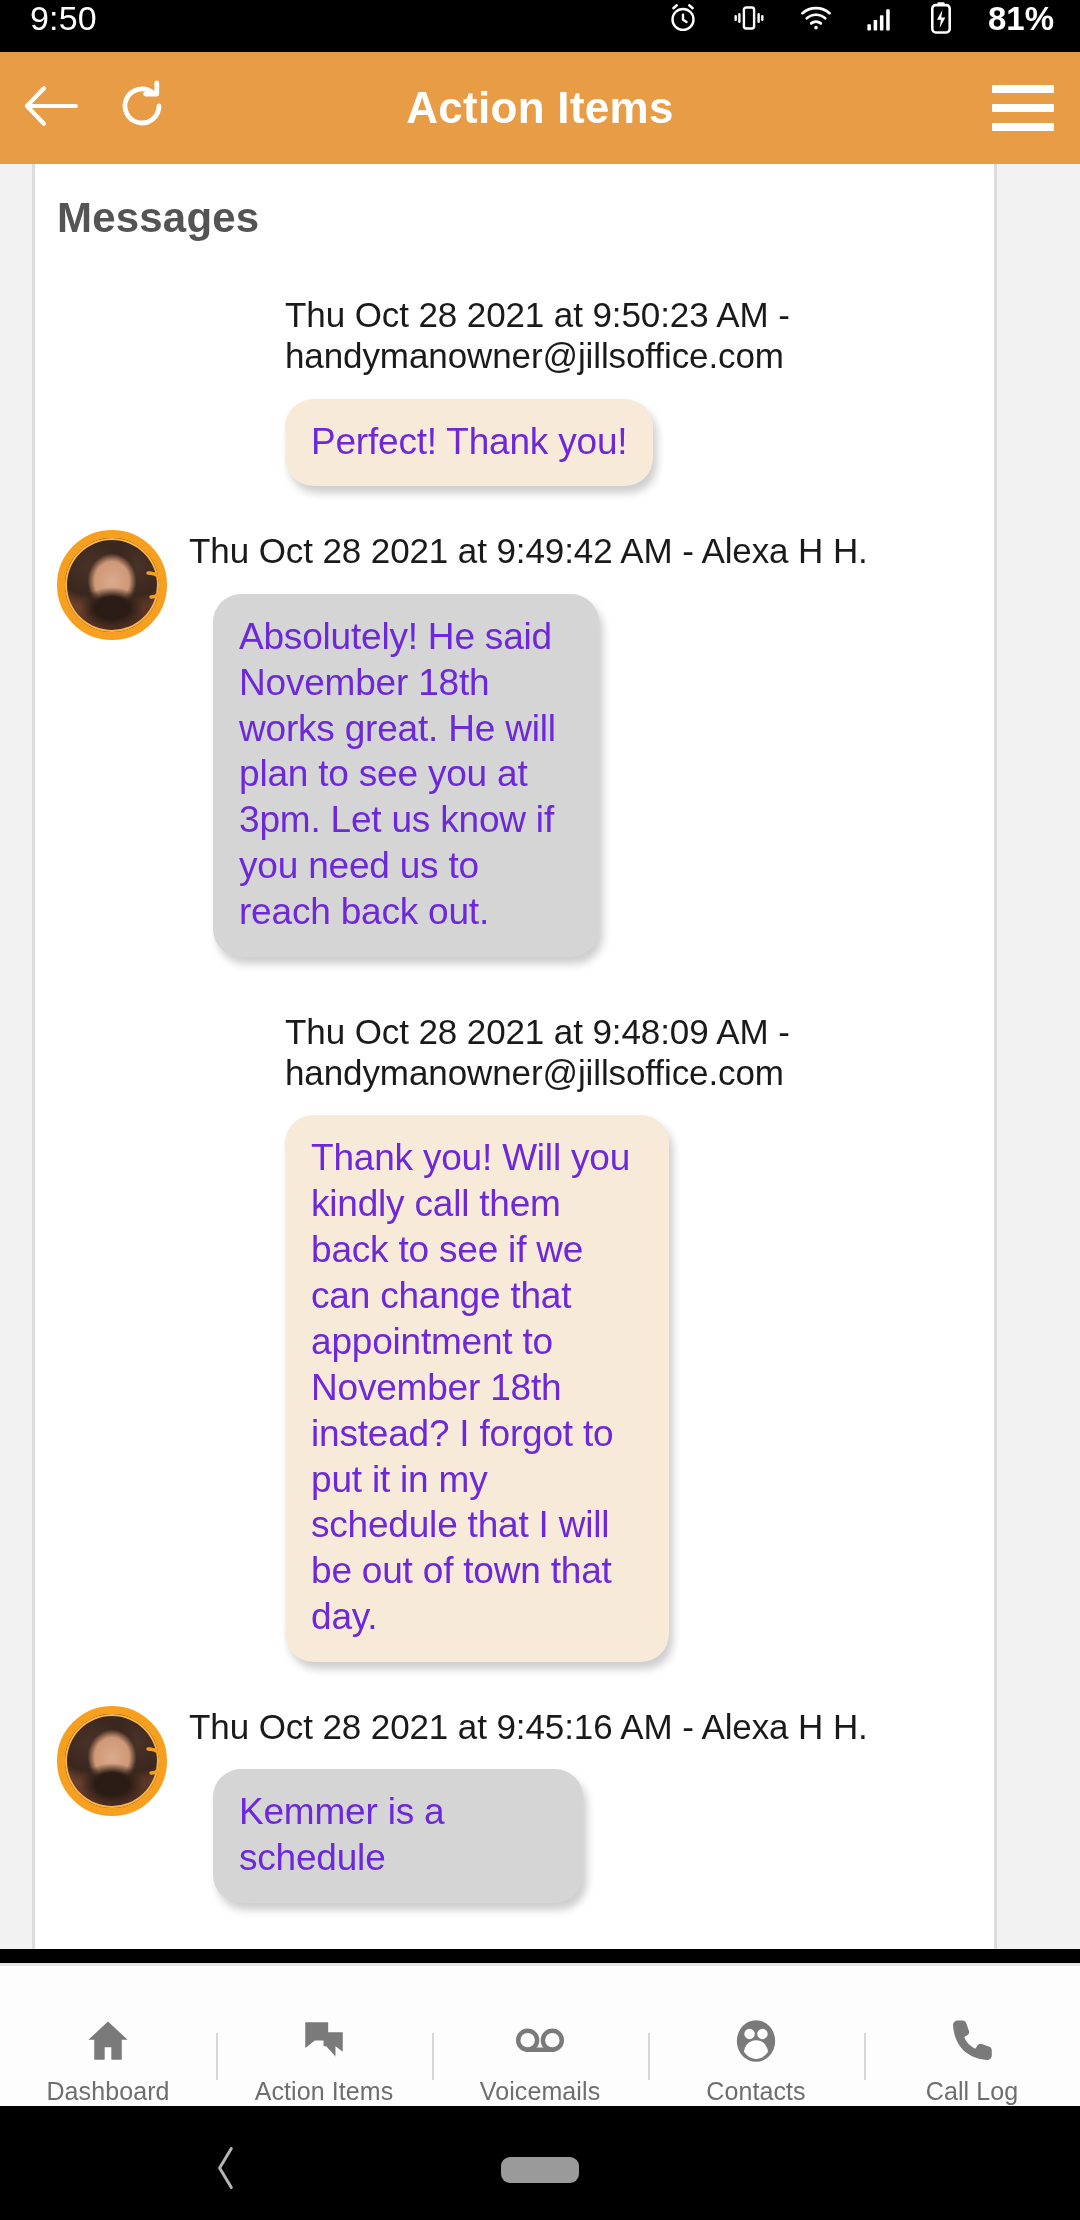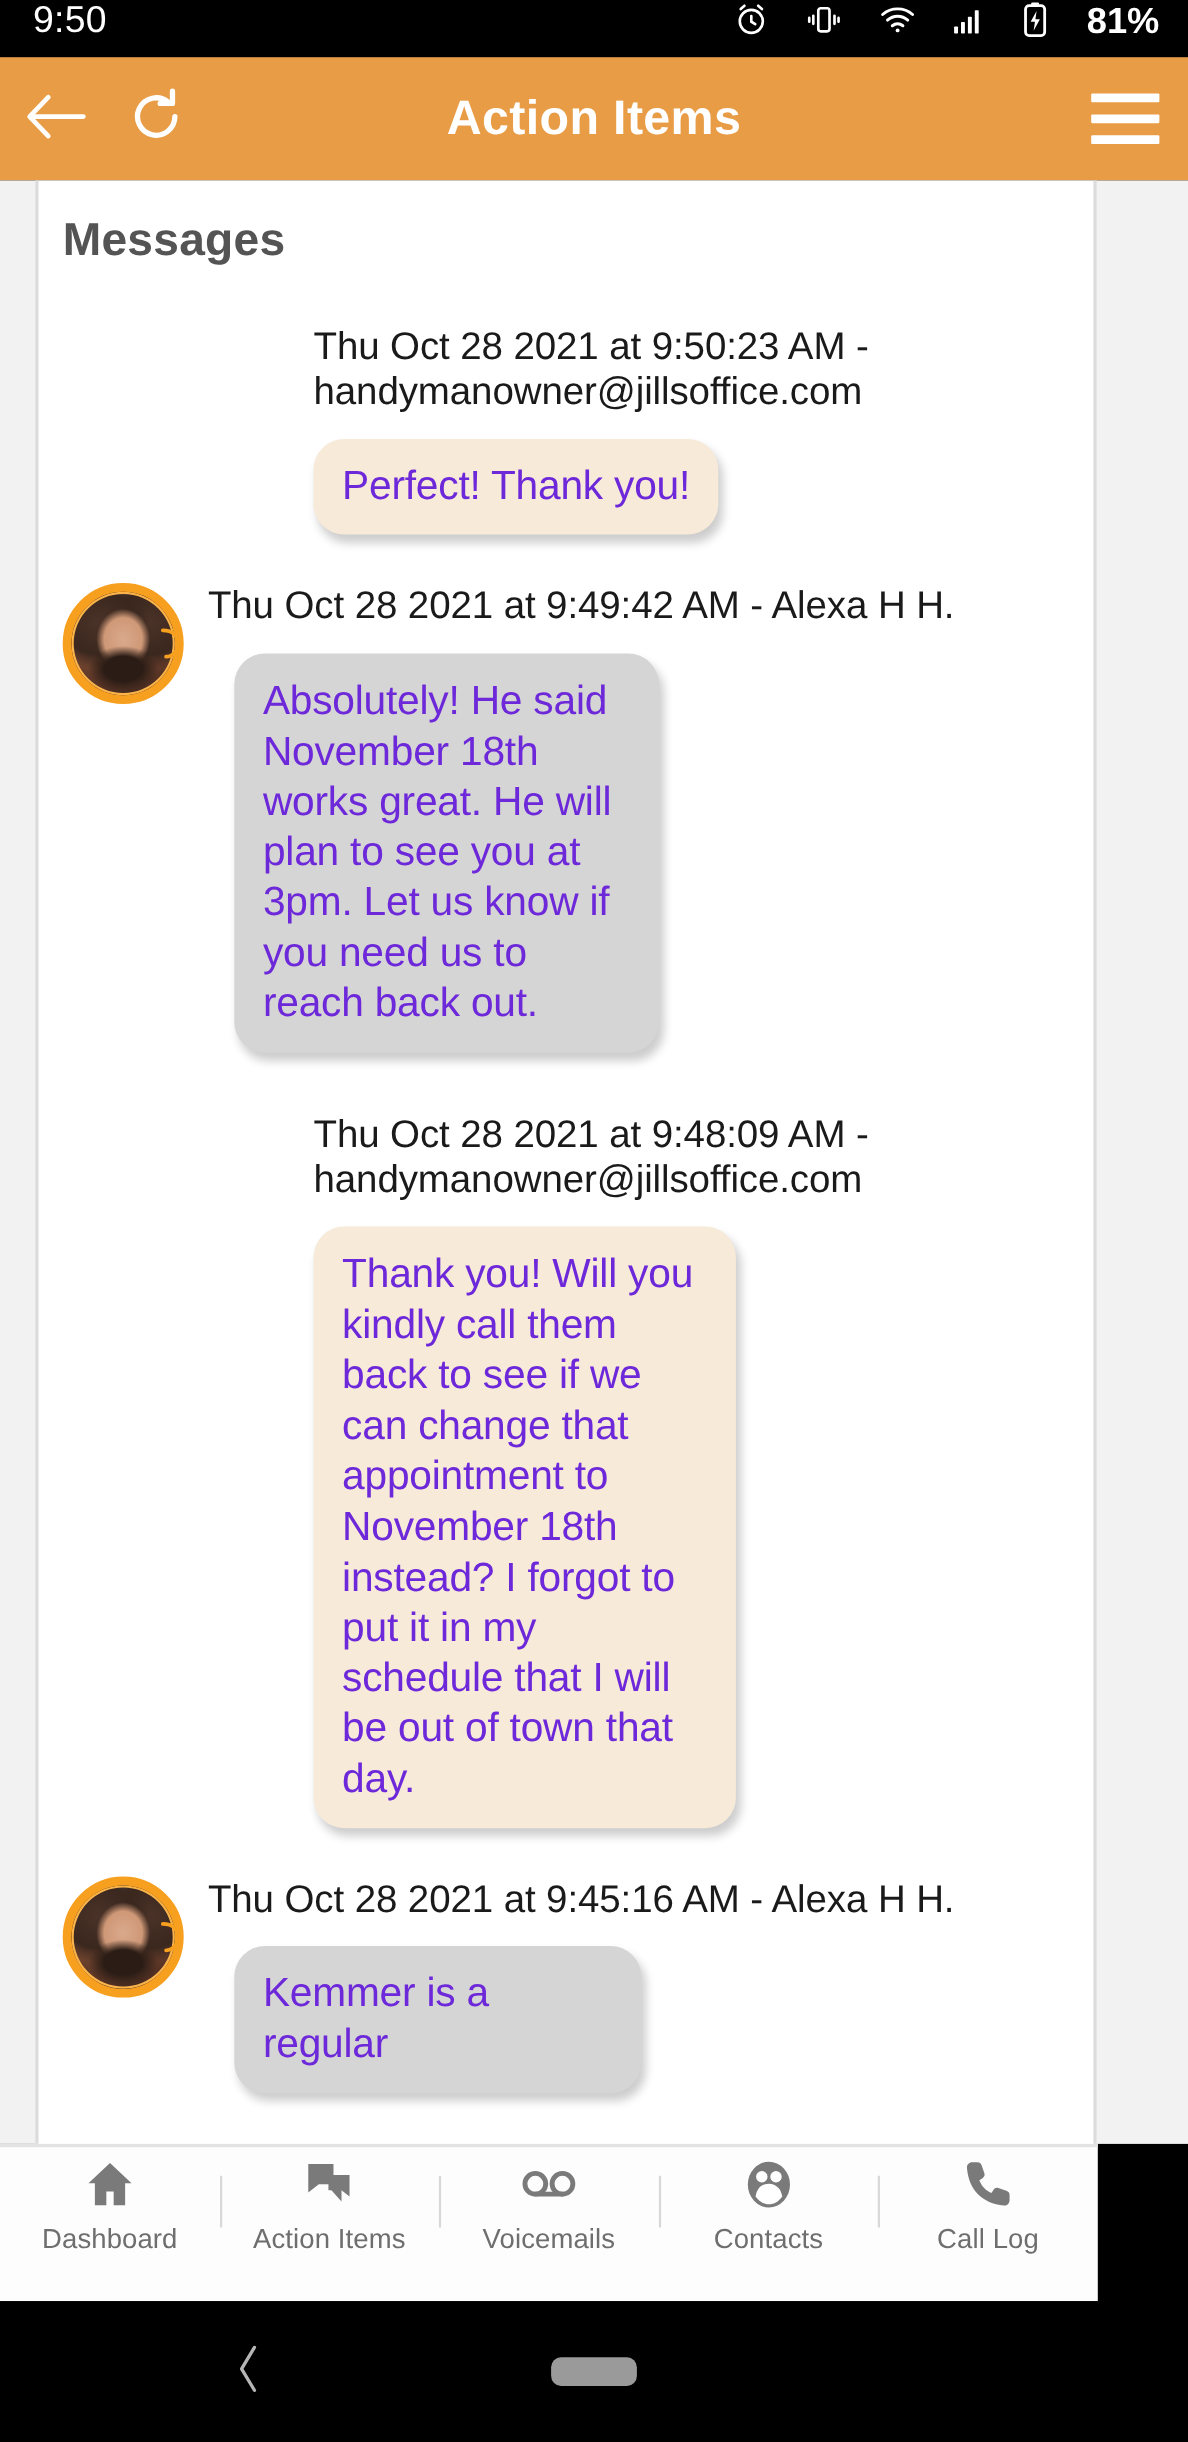--- a/index.html
+++ b/index.html
@@ -108,23 +108,23 @@
   .msg.out .bubble-wrap{ padding-left:48px; margin-bottom:44px; }
   .msg.in .bubble-wrap{ margin-bottom:44px; }
 
   .bubble.w-in{ width:386px; }
   .bubble.w-out{ width:384px; }
   .bubble.w-out-sm{ width:auto; }
   .bubble.w-in-last{ width:370px; }
 
   
   .bottomnav{
-    width:998px; height:143px; background:#fdfdfd;
+    width:1080px; height:143px; background:#fdfdfd;
     border-top:3px solid #e3e3e3;
-    display:flex; align-items:flex-start;
+    display:flex; align-items:flex-end;margin-top:14px;
   }
   .navitem{
     flex:1 1 0; display:flex; flex-direction:column;
     align-items:center; justify-content:center; gap:8px;
     position:relative; cursor:pointer; padding-top:6px;
   }
   .navitem + .navitem::before{
     content:""; position:absolute; left:0; top:26px; bottom:26px;
     width:2px; background:#d8d8d8;
   }
@@ -262,21 +262,21 @@
           <div class="avatar">
             <div class="avatar-photo"></div>
             <div class="avatar-ring"></div>
             <svg class="avatar-swirl" viewBox="0 0 30 40" fill="none" stroke="#f79f1f" stroke-width="3.4" stroke-linecap="round">
               <path d="M9 8c9 0 14 5 14 12s-5 12-11 12"></path>
             </svg>
           </div>
           <div class="msg-body">
             <div class="msg-name">Thu Oct 28 2021 at 9:45:16 AM - Alexa H H.</div>
             <div class="bubble-wrap">
-              <div class="bubble in w-in-last">Kemmer is a regular</div>
+              <div class="bubble in w-in-last">Kemmer is a schedule</div>
             </div>
           </div>
         </div>
       </div>
 
     </div>
   </div>
 </div>
 
 <div class="bottomnav">

